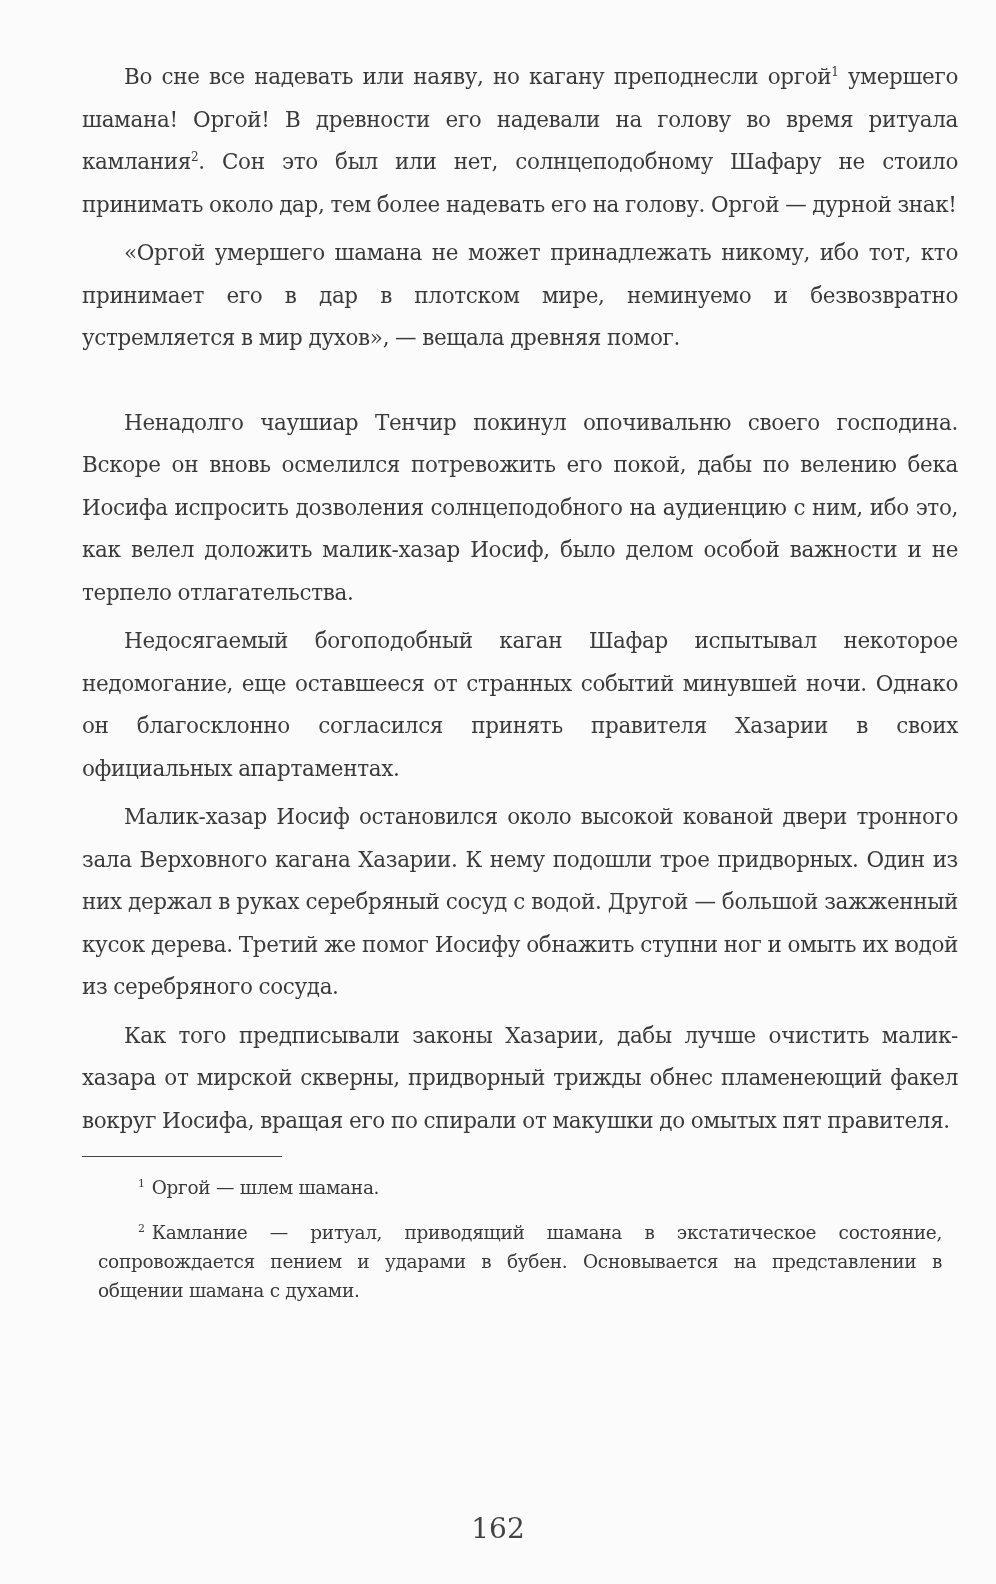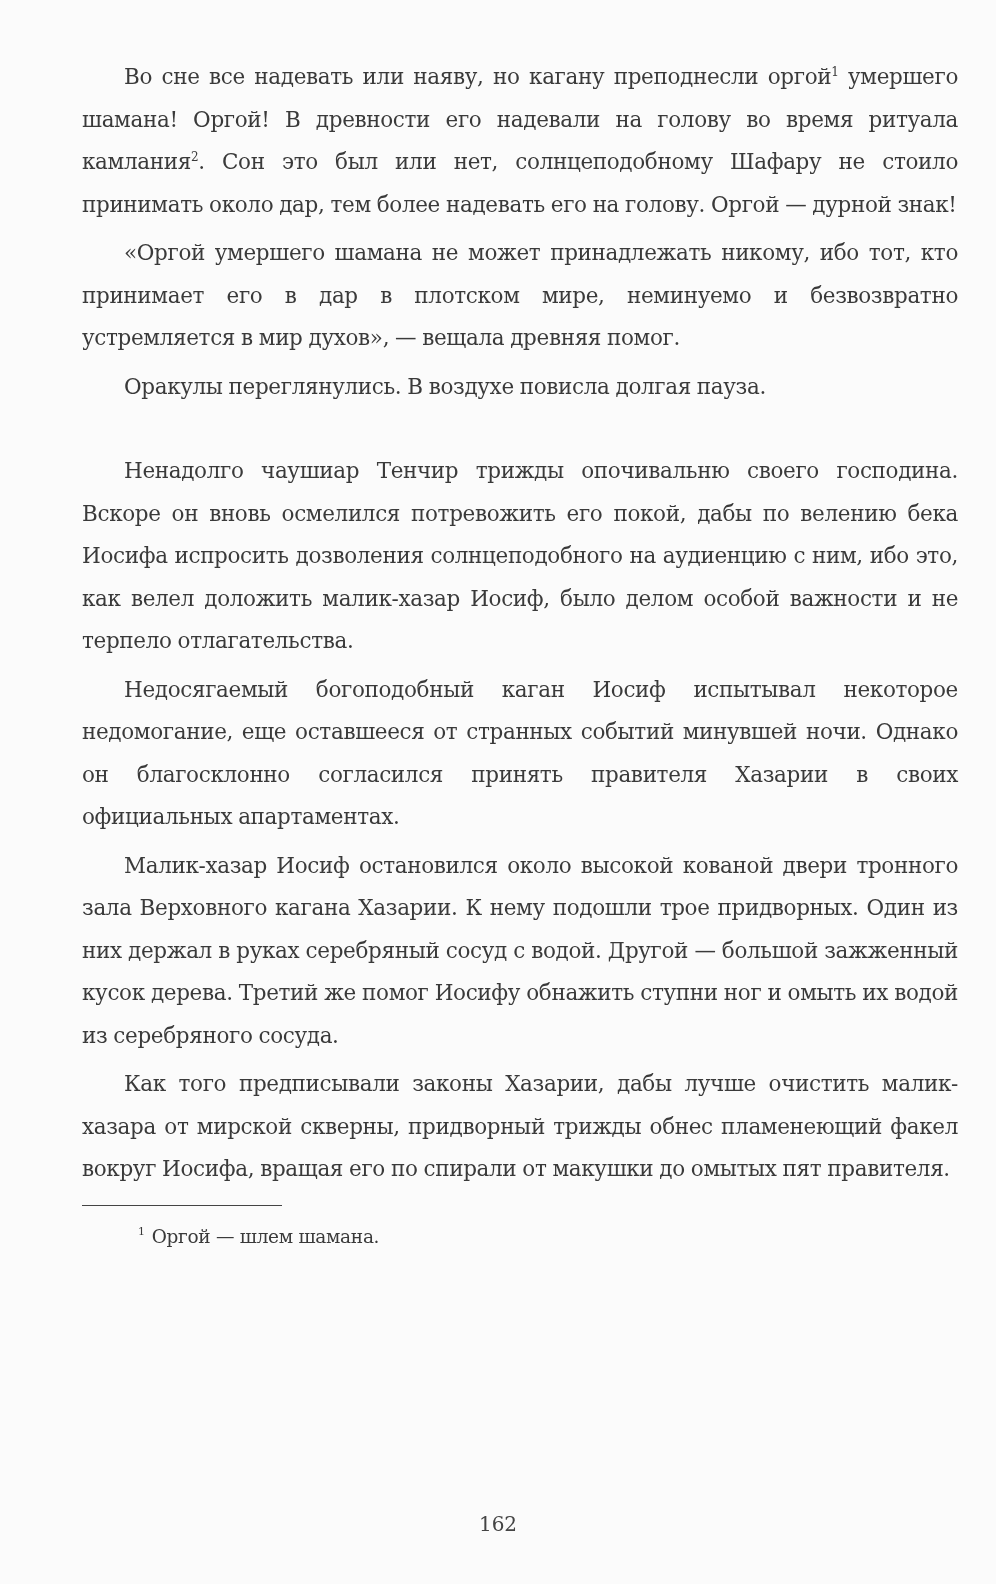--- a/index.html
+++ b/index.html
@@ -59,21 +59,21 @@
       vertical-align: super;
       line-height: 0;
       margin-right: 7px;
     }
     .page-number {
       position: absolute;
       top: 1512px;
       left: 0;
       width: 996px;
       text-align: center;
-      font-size: 20px;
+      font-size: 28px;
       color: #444;
     }
     
     .bleed {
       position: absolute;
       left: 82px;
       top: 76px;
       width: 876px;
       color: rgba(0,0,0,0.055);
       font-size: 19px;
@@ -87,27 +87,27 @@
 </head>
 <body>
 
 <div class="bleed"></div>
 
 <div class="page">
 
   <p class="para"><span>Во сне все надевать или наяву, но кагану преподнесли оргой</span><sup>1</sup><span> умершего шамана! Оргой! В древности его надевали на голову во время ритуала камлания</span><sup>2</sup><span>. Сон это был или нет, солнцеподобному Шафару не стоило принимать около дар, тем более надевать его на голову. Оргой — дурной знак!</span></p>
 
   <p class="para">«Оргой умершего шамана не может принадлежать никому, ибо тот, кто принимает его в дар в плотском мире, неминуемо и безвозвратно устремляется в мир духов», — вещала древняя помог.</p>
-  <p class="para">Оракулы переглянулись. В воздухе повисла долгая пауза.</p>
 
   <div class="gap"></div>
 
-  <p class="para">Ненадолго чаушиар Тенчир трижды опочивальню своего господина. Вскоре он вновь осмелился потревожить его покой, дабы по велению бека Иосифа испросить дозволения солнцеподобного на аудиенцию с ним, ибо это, как велел доложить малик-хазар Иосиф, было делом особой важности и не терпело отлагательства.</p>
-  <p class="para">Недосягаемый богоподобный каган Иосиф испытывал некоторое недомогание, еще оставшееся от странных событий минувшей ночи. Однако он благосклонно согласился принять правителя Хазарии в своих официальных апартаментах.</p>
+  <p class="para">Ненадолго чаушиар Тенчир покинул опочивальню своего господина. Вскоре он вновь осмелился потревожить его покой, дабы по велению бека Иосифа испросить дозволения солнцеподобного на аудиенцию с ним, ибо это, как велел доложить малик-хазар Иосиф, было делом особой важности и не терпело отлагательства.</p>
+  <p class="para">Недосягаемый богоподобный каган Шафар испытывал некоторое недомогание, еще оставшееся от странных событий минувшей ночи. Однако он благосклонно согласился принять правителя Хазарии в своих официальных апартаментах.</p>
   <p class="para">Малик-хазар Иосиф остановился около высокой кованой двери тронного зала Верховного кагана Хазарии. К нему подошли трое придворных. Один из них держал в руках серебряный сосуд с водой. Другой — большой зажженный кусок дерева. Третий же помог Иосифу обнажить ступни ног и омыть их водой из серебряного сосуда.</p>
   <p class="para">Как того предписывали законы Хазарии, дабы лучше очистить малик-хазара от мирской скверны, придворный трижды обнес пламенеющий факел вокруг Иосифа, вращая его по спирали от макушки до омытых пят правителя.</p>
 
   <div class="footnote-rule"></div>
 
   <p class="footnote"><span class="fn-num">1</span><span>Оргой — шлем шамана.</span></p>
+  <p class="footnote"><span class="fn-num">2</span><span>Камлание — ритуал, приводящий шамана в экстатическое состояние, сопровождается пением и ударами в бубен. Основывается на представлении в общении шамана с духами.</span></p>
 </div>
 
 <div class="page-number">162</div>
 
 </body></html>

